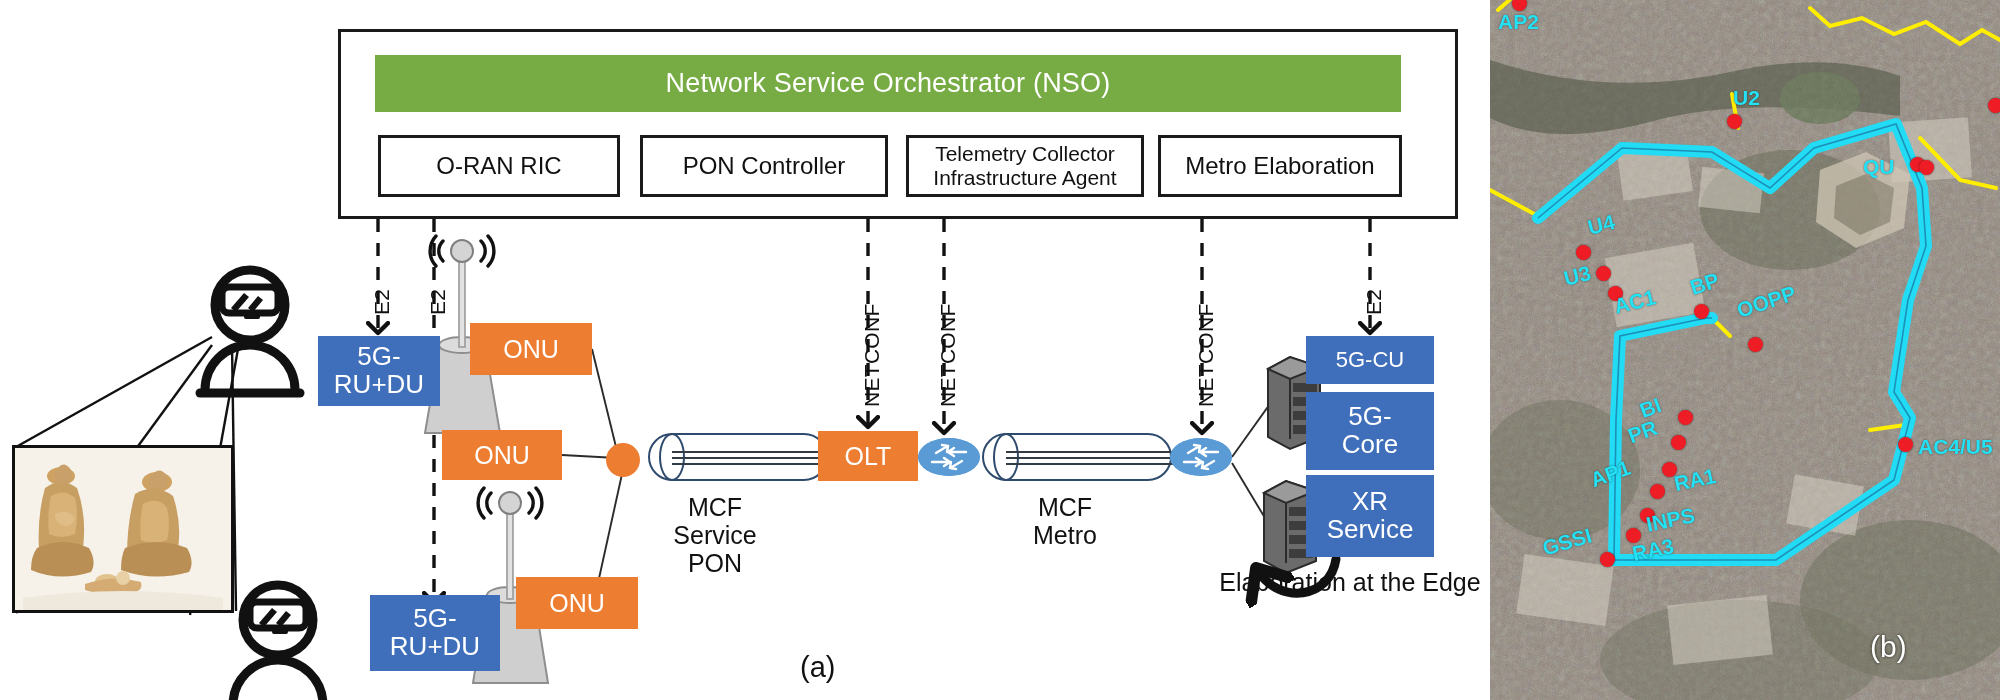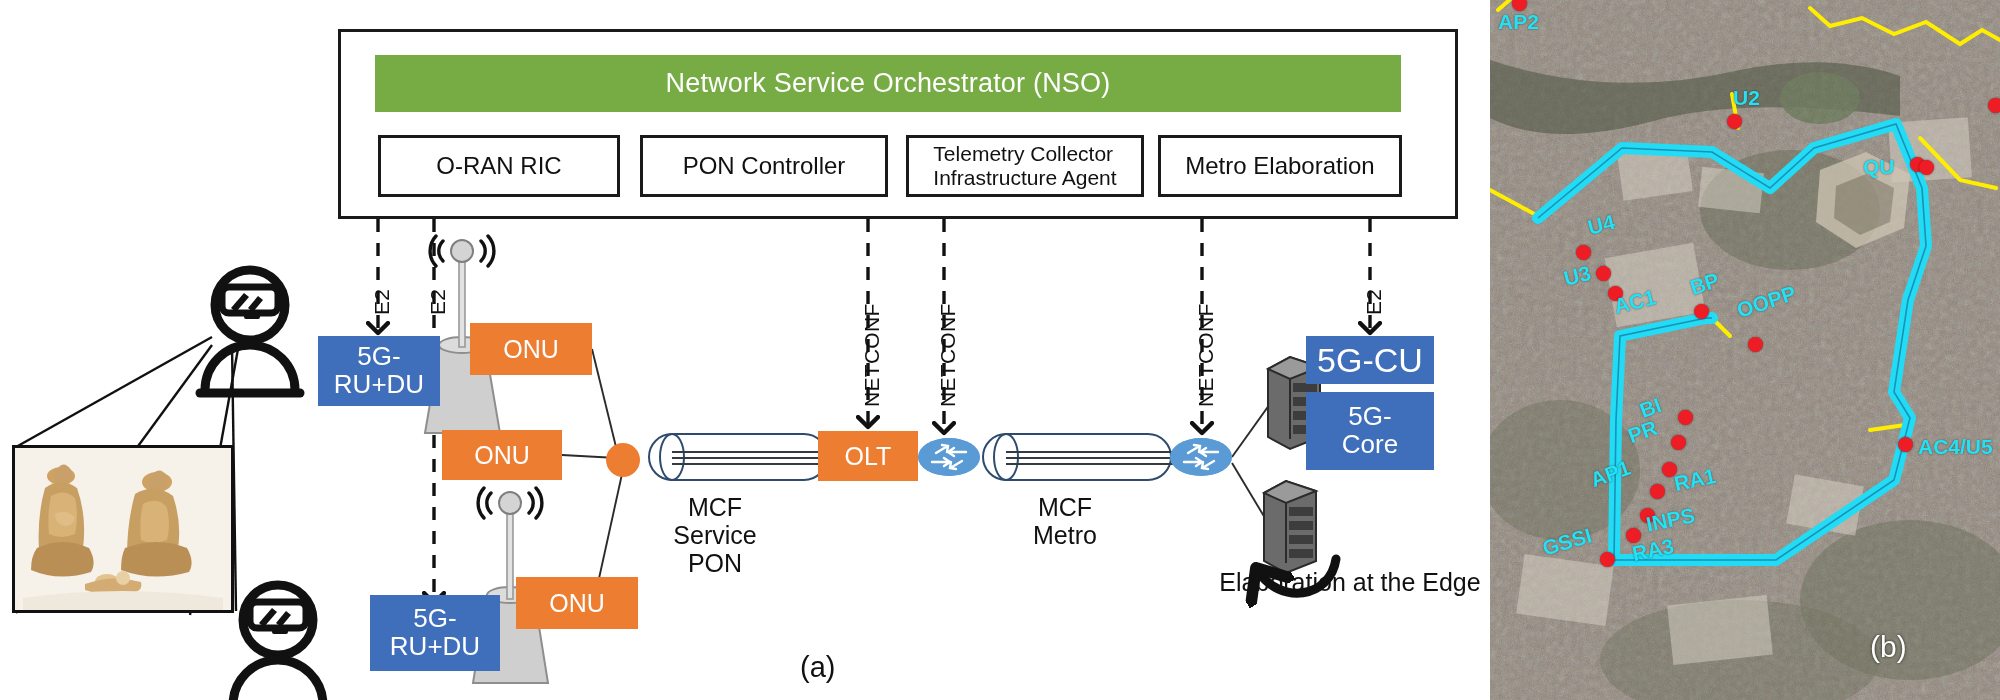--- a/index.html
+++ b/index.html
@@ -55,20 +55,21 @@
     top: 120px;
     height: 62px;
     border: 3px solid #1a1a1a;
     box-sizing: border-box;
     background: #ffffff;
     color: #111111;
     font-size: 24px;
     display: flex;
     align-items: center;
     justify-content: center;
+    text-align: center;
     line-height: 1.12;
     padding: 0 6px;
   }
   #ctrl-oran  { left: 378px;  width: 242px; }
   #ctrl-pon   { left: 640px;  width: 248px; }
   #ctrl-tele  { left: 906px;  width: 238px; font-size: 21px; }
   #ctrl-metro { left: 1158px; width: 244px; }
 
   
   .vlabel {
@@ -94,21 +95,21 @@
   }
   .blue  { background: #3f6fba; }
   .orange{ background: #ed7d31; }
 
   #box-rudu-top { left: 318px; top: 321px; width: 122px; height: 70px; font-size: 26px; }
   #box-rudu-bot { left: 370px; top: 580px; width: 130px; height: 76px; font-size: 26px; }
   #box-onu-1    { left: 470px; top: 308px; width: 122px; height: 52px; font-size: 25px; }
   #box-onu-2    { left: 442px; top: 415px; width: 120px; height: 50px; font-size: 25px; }
   #box-onu-3    { left: 516px; top: 562px; width: 122px; height: 52px; font-size: 25px; }
   #box-olt      { left: 818px; top: 416px; width: 100px; height: 50px; font-size: 25px; }
-  #box-5gcu     { left: 1306px; top: 321px; width: 128px; height: 48px; font-size: 34px; }
+  #box-5gcu     { left: 1306px; top: 321px; width: 128px; height: 48px; font-size: 22px; }
   #box-5gcore   { left: 1306px; top: 377px; width: 128px; height: 78px; font-size: 26px; }
   #box-xr       { left: 1306px; top: 460px; width: 128px; height: 82px; font-size: 26px; }
 
   
   .mcf {
     position: absolute;
     height: 48px;
     border: 2px solid #2e4b6e;
     border-radius: 24px / 24px;
     background: #ffffff;
@@ -422,20 +423,26 @@
     <div class="nbox orange" id="box-onu-1">ONU</div>
     <div class="nbox orange" id="box-onu-2">ONU</div>
     <div class="nbox orange" id="box-onu-3">ONU</div>
     <div class="nbox orange" id="box-olt">OLT</div>
 
     <div class="nbox blue" id="box-5gcu">5G-CU</div>
     <div class="nbox blue" id="box-5gcore">
       <span>
         <span>5G-</span><br>
         <span>Core</span>
+      </span>
+    </div>
+    <div class="nbox blue" id="box-xr">
+      <span>
+        <span>XR</span><br>
+        <span>Service</span>
       </span>
     </div>
 
     <div class="edge-note">
       <div>Elaboration at the Edge</div>
     </div>
 
     <div class="statue-frame">
       <svg width="216" height="162" viewBox="0 0 216 162">
         <rect width="216" height="162" fill="#f6f2ea"></rect>

